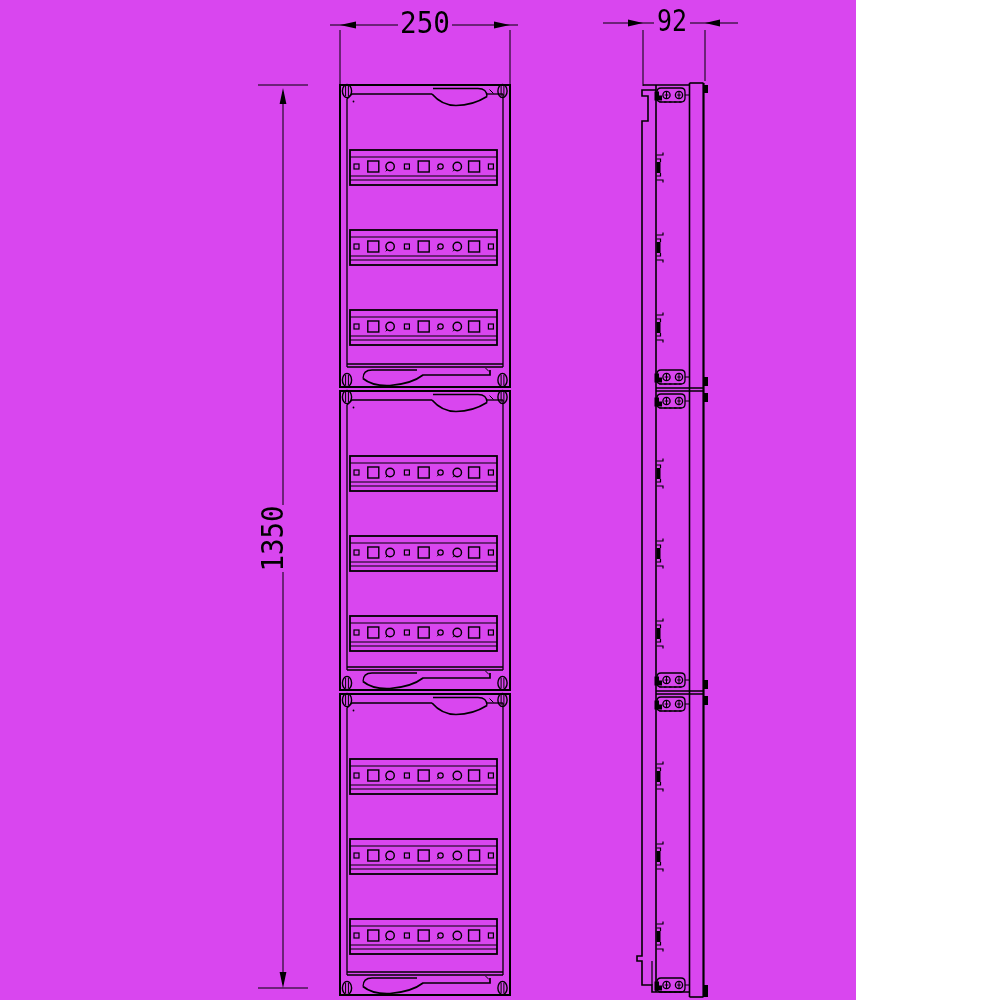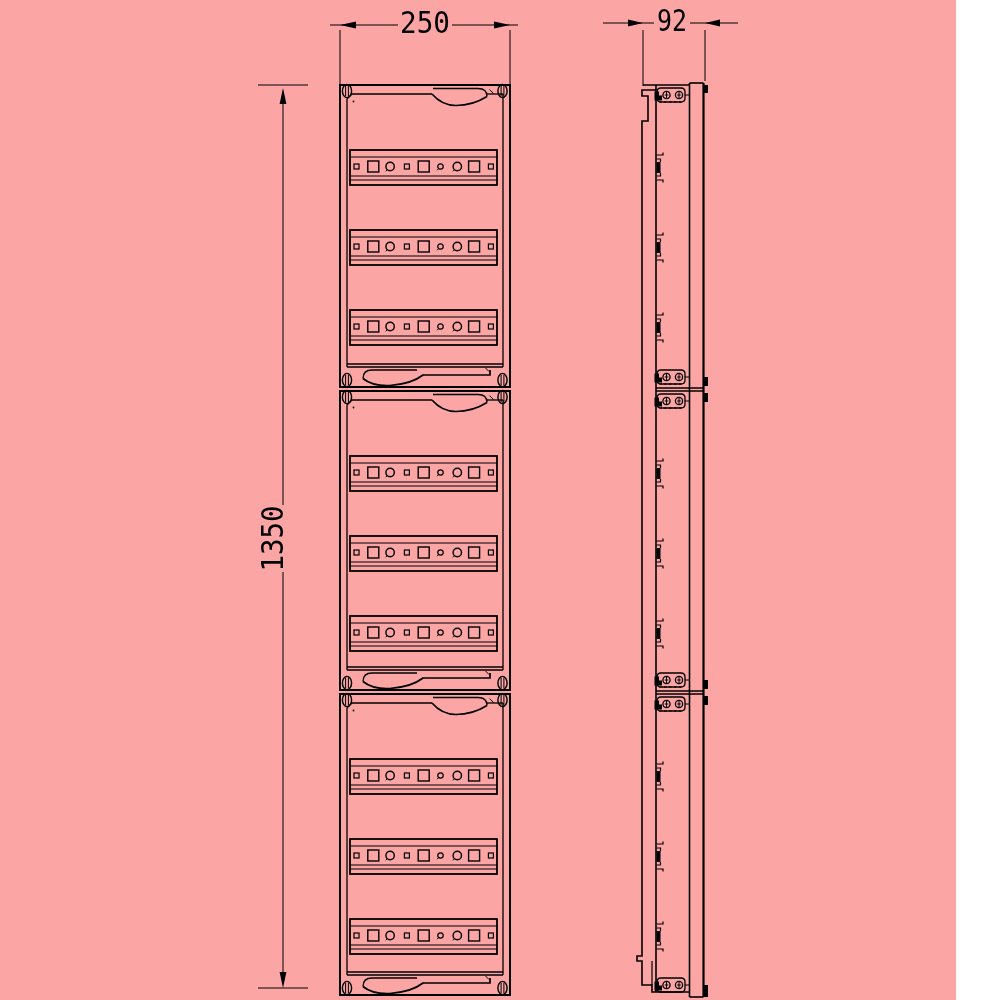--- a/index.html
+++ b/index.html
@@ -1,16 +1,16 @@
 <!DOCTYPE html>
 <html><head>
 <meta charset="utf-8">
 <style>
   html,body{margin:0;padding:0;background:#ffffff;}
-  .stage{width:956px;height:1000px;position:relative;background:#fca5a5;overflow:hidden;}
+  .stage{width:856px;height:1000px;position:relative;background:#d946ef;overflow:hidden;}
   svg{display:block;}
   text{font-family:"DejaVu Sans Mono","Liberation Mono",monospace;fill:#000;}
 </style>
 </head>
 <body>
 
 <div class="stage">
   <svg viewBox="0 0 1000 1000" width="1000" height="1000">
 
     <g stroke="#000" stroke-width="1" fill="none">

